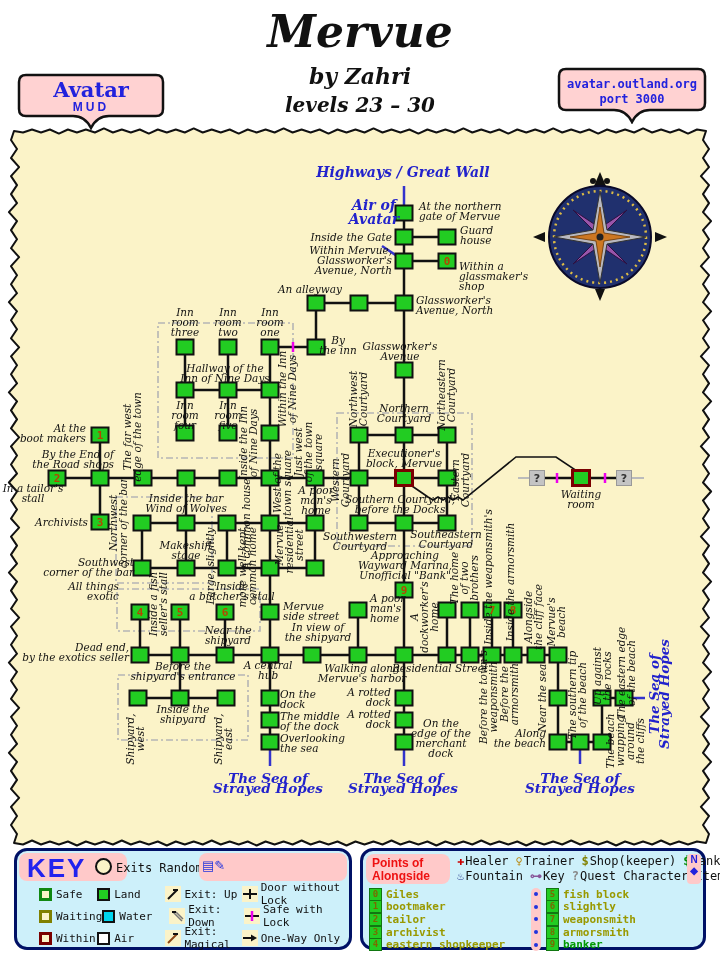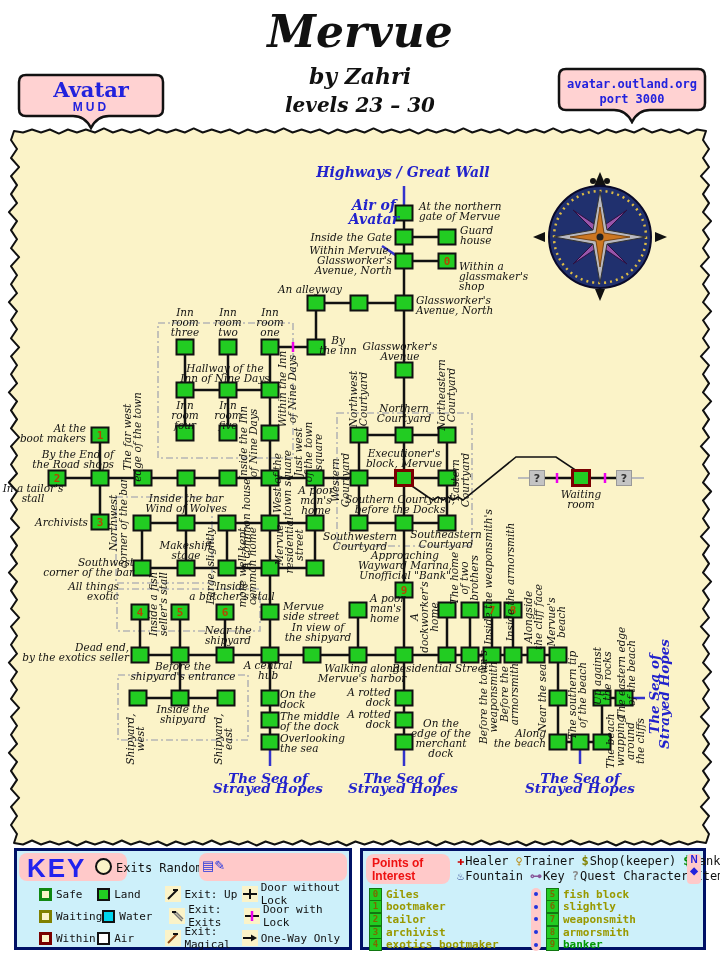--- a/index.html
+++ b/index.html
@@ -15,21 +15,21 @@
   .badge text{fill:#2222DD;}
   .bl1{font:bold 21px "DejaVu Serif",serif;}
   .bl2{font:bold 12px "Liberation Sans",sans-serif;letter-spacing:3px;}
   .br{font:bold 12px "DejaVu Sans Mono",monospace;}
   
   text.mlab{font:italic 10.5px "DejaVu Serif",serif;fill:#111;}
   text.blab{font:bold italic 13.5px "DejaVu Serif",serif;fill:#2222CC;}
   text.shopnum{font:bold 11px "DejaVu Sans Mono",monospace;fill:#B34700;text-anchor:middle;}
   text.qmark{font:bold 11px "DejaVu Sans",sans-serif;fill:#333;text-anchor:middle;}
   
-  .panel{position:absolute;background:#CDF0FA;border:3px solid #001166;border-radius:0;box-sizing:border-box;}
+  .panel{position:absolute;background:#CDF0FA;border:3px solid #001166;border-radius:13px;box-sizing:border-box;}
   #keypanel{left:14px;top:848px;width:338px;height:102px;}
   #poipanel{left:360px;top:848px;width:346px;height:102px;}
   .pinkbox{background:#FFC9C9;border-radius:8px;position:absolute;}
   .keytitle{font:bold 26px "Liberation Sans",sans-serif;color:#2222EE;letter-spacing:2px;padding:0 8px;}
   .credit{font:bold 10px "Liberation Sans",sans-serif;color:#2233DD;line-height:11px;padding:3px 4px 0 20px;white-space:pre-line;}
   .scrollico{position:absolute;left:3px;top:5px;font-size:13px;color:#2233DD;}
   .randrow{position:absolute;left:78px;top:7px;font:12px "DejaVu Sans Mono",monospace;color:#111;}
   .circ{display:inline-block;width:13px;height:13px;border:2.5px solid #111;border-radius:50%;
         background:#FBF3C8;vertical-align:-3px;margin-right:4px;}
   .legend{position:absolute;left:6px;top:32px;width:326px;}
@@ -433,28 +433,28 @@
           <span class="lcell c2">
             <span class="sw sw-water"></span>
             <span>Water</span>
           </span>
           <span class="lcell c3">
             <svg class="ic" viewBox="0 0 16 16">
               <line x1="4" y1="4" x2="13" y2="13" stroke="#777" stroke-width="1.5"></line>
               <line x1="7" y1="4" x2="14" y2="11" stroke="#777" stroke-width="1.5"></line>
               <line x1="3" y1="4" x2="7" y2="4" stroke="#111" stroke-width="2"></line>
             </svg>
-            <span>Exit: Exits</span>
+            <span>Exit: Down</span>
           </span>
           <span class="lcell c4">
             <svg class="ic" viewBox="0 0 16 16">
               <line x1="1" y1="8" x2="15" y2="8" stroke="#111" stroke-width="2"></line>
               <line x1="8" y1="3" x2="8" y2="13" stroke="#EE00EE" stroke-width="2.5"></line>
             </svg>
-            <span>Door with Lock</span>
+            <span>Safe with Lock</span>
           </span>
         </div>
         <div class="lrow">
           <span class="lcell c1">
             <span class="sw sw-cursed"></span>
             <span>Within</span>
           </span>
           <span class="lcell c2">
             <span class="sw sw-air"></span>
             <span>Air</span>
@@ -473,21 +473,21 @@
             </svg>
             <span>One-Way Only</span>
           </span>
         </div>
       </div>
   </div>
 
   <div id="poipanel" class="panel">
     <div class="pinkbox" style="left:3px;top:3px;width:84px;height:30px">
       <div class="poititle">Points of
-Interest</div>
+Alongside</div>
     </div>
     <div class="poihdr" id="poihdr">
         <div><span class="itm"><span class="g" style="color:#CC0000">✚</span>Healer</span><span class="itm"><span class="g" style="color:#B8860B">♀</span>Trainer</span><span class="itm"><span class="g" style="color:#808000">$</span>Shop(keeper)</span><span class="itm"><span class="g" style="color:#008800">$</span>Bank(er)</span></div>
         <div><span class="itm"><span class="g" style="color:#223388">♨</span>Fountain</span><span class="itm"><span class="g" style="color:#885599">⊶</span>Key</span><span class="itm"><span class="g" style="color:#888">?</span>Quest Character/Item</span></div>
       </div>
     <div class="ncompass">
       <span>N</span><br>◆
     </div>
     <div class="poilist" id="poilist">
         <div class="pcol">
@@ -502,21 +502,21 @@
           <div class="pitem">
             <span class="pnum">2</span>
             <span>tailor</span>
           </div>
           <div class="pitem">
             <span class="pnum">3</span>
             <span>archivist</span>
           </div>
           <div class="pitem">
             <span class="pnum">4</span>
-            <span>exotics bootmaker</span>
+            <span>eastern shopkeeper</span>
           </div>
         </div>
         <div class="pdiv">
           <span class="dot"></span>
           <span class="dot"></span>
           <span class="dot"></span>
           <span class="dot"></span>
           <span class="dot"></span>
         </div>
         <div class="pcol">

